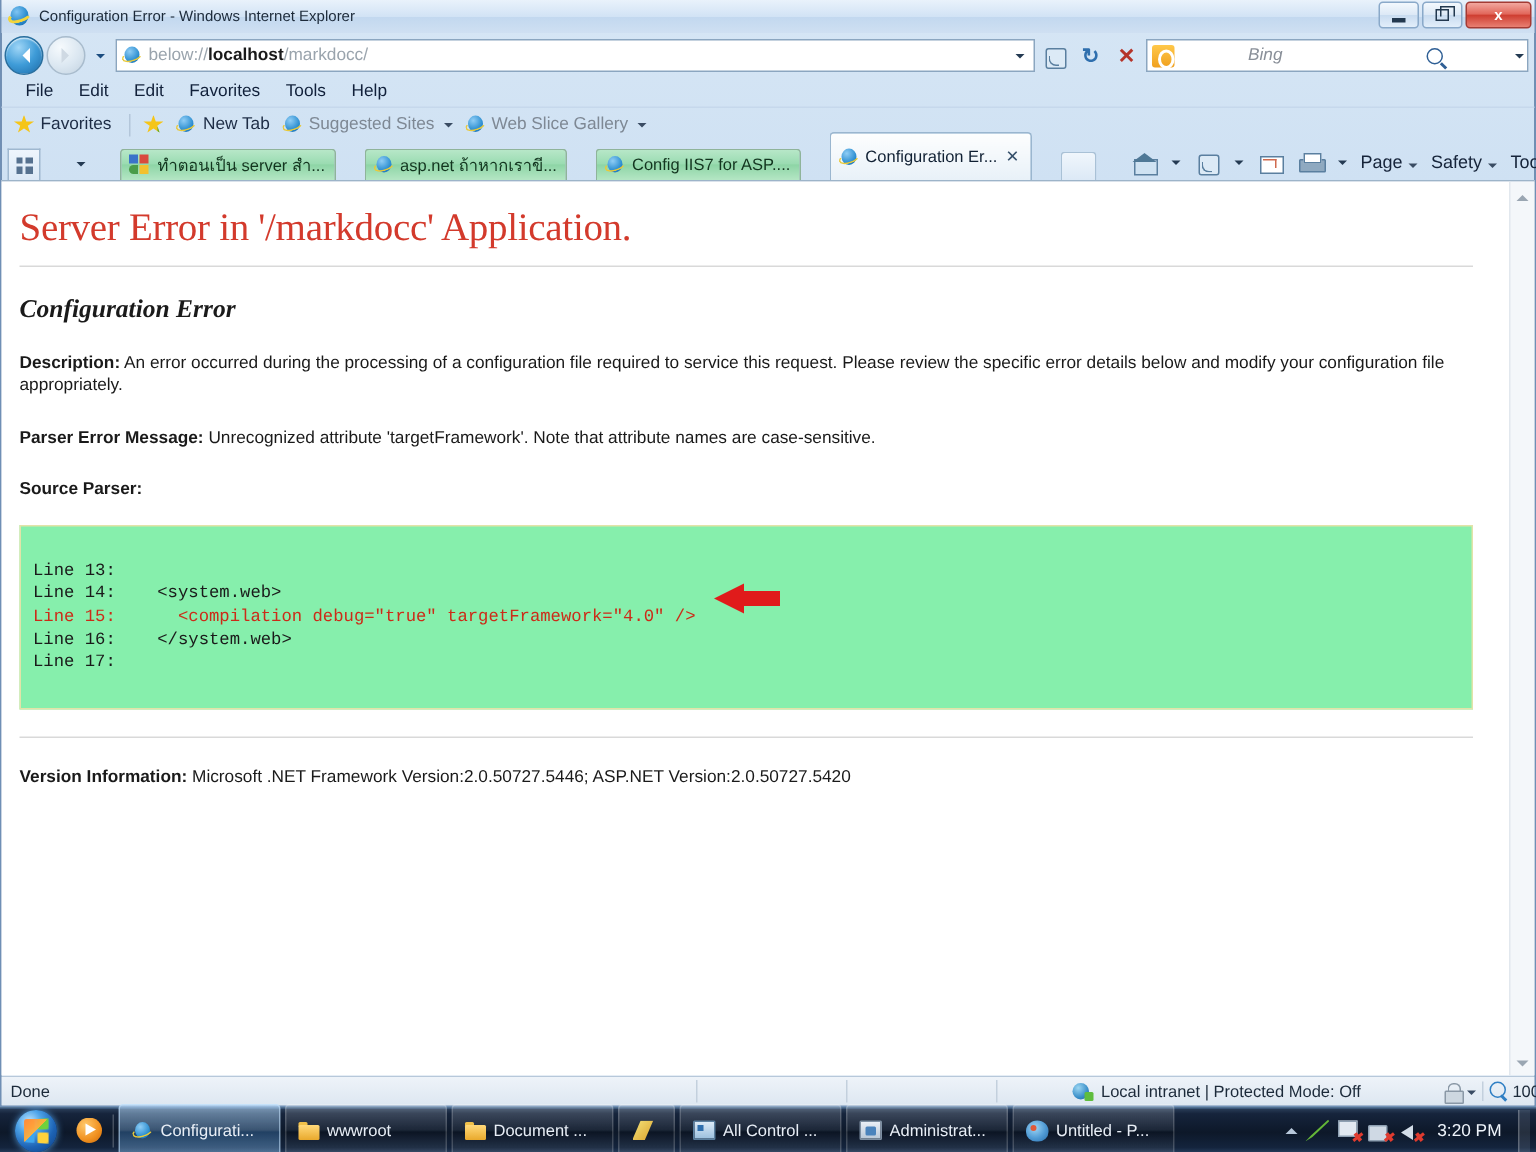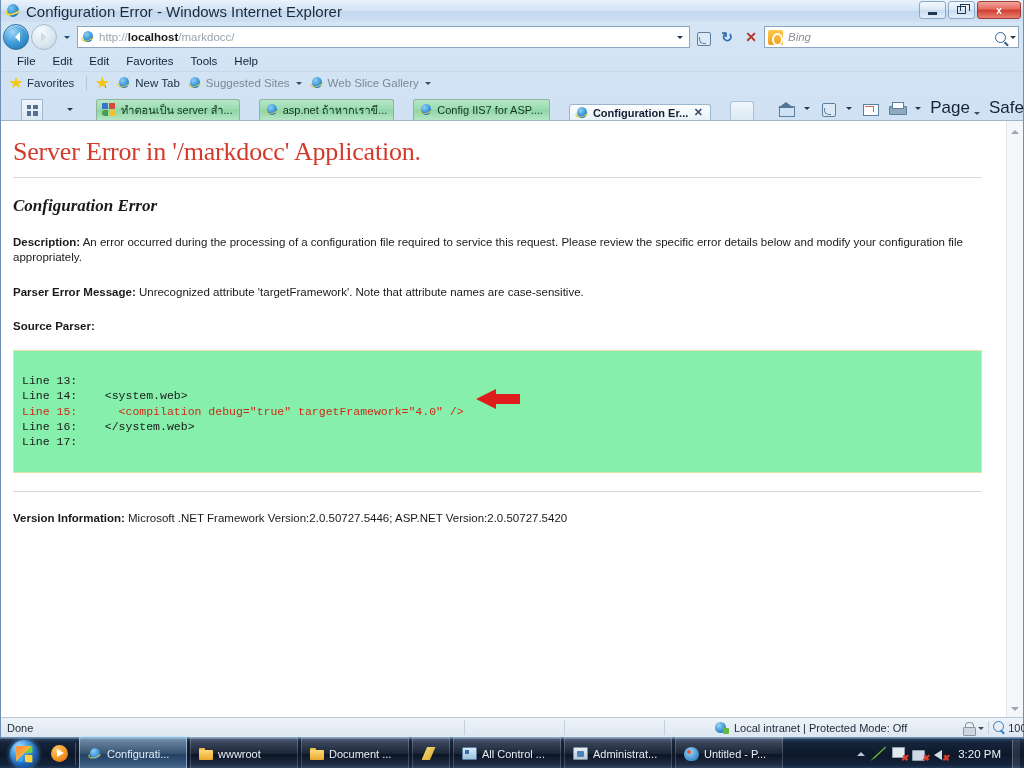--- a/index.html
+++ b/index.html
@@ -47,21 +47,21 @@
   .ie-logo .swoosh {
     position: absolute; left: 0px; top: 4px;
     width: 16px; height: 8px;
     border: 2px solid #f2d43a;
     border-radius: 50%;
     border-top-color: transparent;
     border-right-color: transparent;
     transform: rotate(-18deg);
   }
   .title-text {
-    font-size: 15px; color: #1c2a3a;
+    font-size: 10px; color: #1c2a3a;
     white-space: nowrap;
   }
   .win-buttons {
     position: absolute; right: 2px; top: 1px;
     display: flex; gap: 2px;
   }
   .win-btn {
     width: 27px; height: 18px;
     border: 1px solid #8aa9c9;
     border-radius: 3px;
@@ -146,21 +146,21 @@
     margin-left: auto;
   }
   .tb-icon-btn {
     width: 22px; height: 22px; flex: 0 0 auto;
     display: flex; align-items: center; justify-content: center;
     border: 1px solid transparent;
   }
   .searchbox {
     width: 255px; height: 22px; flex: 0 0 auto;
     background: #fff; border: 1px solid #8ba6c0;
-    display: flex; align-items: center; padding: 0 2px 0 3px;
+    display: flex; align-items: center; padding: 0 2px 0 3px; gap: 44px;
   }
   .bing-ico {
     width: 15px; height: 15px; margin-right: 5px;
     background: linear-gradient(to bottom, #ffc84a, #f0a01e);
     border-radius: 2px;
     position: relative; flex:0 0 auto;
   }
   .bing-ico::after {
     content:""; position:absolute; left:4px; top:3px;
     width:7px;height:9px;border:2px solid #fff;border-radius:50%;
@@ -205,21 +205,21 @@
   .mini-ie .g{position:absolute;left:2px;top:1px;width:10px;height:11px;border-radius:50%;
     background:radial-gradient(circle at 35% 30%,#8fcdf5 0%,#2f90d2 60%,#15609f 100%);}
   .mini-ie .s{position:absolute;left:0;top:4px;width:14px;height:7px;border:1.5px solid #e8c93a;
     border-radius:50%;border-top-color:transparent;border-right-color:transparent;transform:rotate(-18deg);}
   .fav-sep { width:1px; height:15px; background:#b3c6da; margin: 0 6px; }
   .tiny-caret { width:0;height:0;border:3.5px solid transparent;border-top-color:#3a4c63;margin-top:4px;margin-left:2px;}
 
   
   .tabbar {
     height: 26px; display: flex; align-items: flex-end;
-    padding-left: 20px;
+    padding-left: 4px;
     gap: 19px;
   }
   .quicktab {
     width: 22px; height: 21px;
     display:flex;align-items:center;justify-content:center;
     flex:0 0 auto;
     border:1px solid #9fb8d0; border-bottom:none;
     background: linear-gradient(to bottom,#eef5fc,#dbe8f6);
   }
   .qt-grid { width:11px;height:11px; display:grid; grid-template-columns:1fr 1fr; grid-template-rows:1fr 1fr; gap:1.5px;}
@@ -237,22 +237,21 @@
     background: linear-gradient(to bottom, #b7e7c8 0%, #9bdcb2 45%, #8ed5a6 50%, #b4e6c4 100%);
     font-size: 11px; color: #13351f;
     max-width: 148px;
     white-space: nowrap; overflow: hidden;
     flex: 0 0 auto;
   }
   .tab.active {
     background: linear-gradient(to bottom, #fdfefe 0%, #f2f7fb 55%, #e8f1f8 100%);
     border-color: #9ab6cf;
     color: #102033;
-    height: 16px;
-    font-weight: bold;
+    height: 32px;
   }
   .tab .tab-label { overflow:hidden; text-overflow:ellipsis; }
   .tab-close {
     width:12px;height:12px; display:flex;align-items:center;justify-content:center;
     font-size:11px; color:#36506b; font-family:"Liberation Sans",sans-serif; flex:0 0 auto;
   }
   .tab-new {
     width: 24px; height: 19px;
     border: 1px solid #a9c1d6; border-bottom:none;
     border-radius: 3px 3px 0 0;
@@ -266,21 +265,21 @@
   .g-icon .b{background:#3a73c9;left:0;top:0;}
   .g-icon .gr{background:#4a9d4a;left:0;top:7px;border-radius:50% 0 0 50%;}
 
   
   .cmdbar-right {
     margin-left: auto;
     display: flex; align-items: center;
     padding-right: 4px; gap: 1px;
     height: 24px;
   }
-  .cmd-item { display:flex;align-items:flex-end;gap:2px;padding:0 4px;font-size:17px;color:#16243a;white-space:nowrap;}
+  .cmd-item { display:flex;align-items:flex-end;gap:2px;padding:0 4px;font-size:12px;color:#16243a;white-space:nowrap;}
   .ico {
     width: 18px; height: 17px; position: relative; flex:0 0 auto;
   }
   
   .ico-home::before{
     content:""; position:absolute; left:2px; top:6px; width:14px;height:9px;
     background:#cfe2f2; border:1px solid #5a7f9f;
   }
   .ico-home::after{
     content:""; position:absolute; left:1px; top:2px; width:0;height:0;
@@ -567,21 +566,21 @@
         </span>
       <span class="nav-dd">
           <i class="caret sm"></i>
         </span>
 
       <span class="urlbox">
         <span class="url-favicon">
             <span class="g"></span>
             <span class="s"></span>
           </span>
-        <span class="url-text"><span class="scheme">http://</span><b>localhost</b><span>/markdocc/</span></span>
+        <span class="url-text"><span class="scheme">below://</span><b>localhost</b><span>/markdocc/</span></span>
         <span class="url-dd">
             <i class="caret sm dk"></i>
           </span>
       </span>
 
       <span class="tb-icon-btn">
         <span class="ico ico-rss"></span>
       </span>
       <span class="tb-icon-btn">
         <span style="font-size:14px;color:#2f6fae;font-weight:bold;">↻</span>

